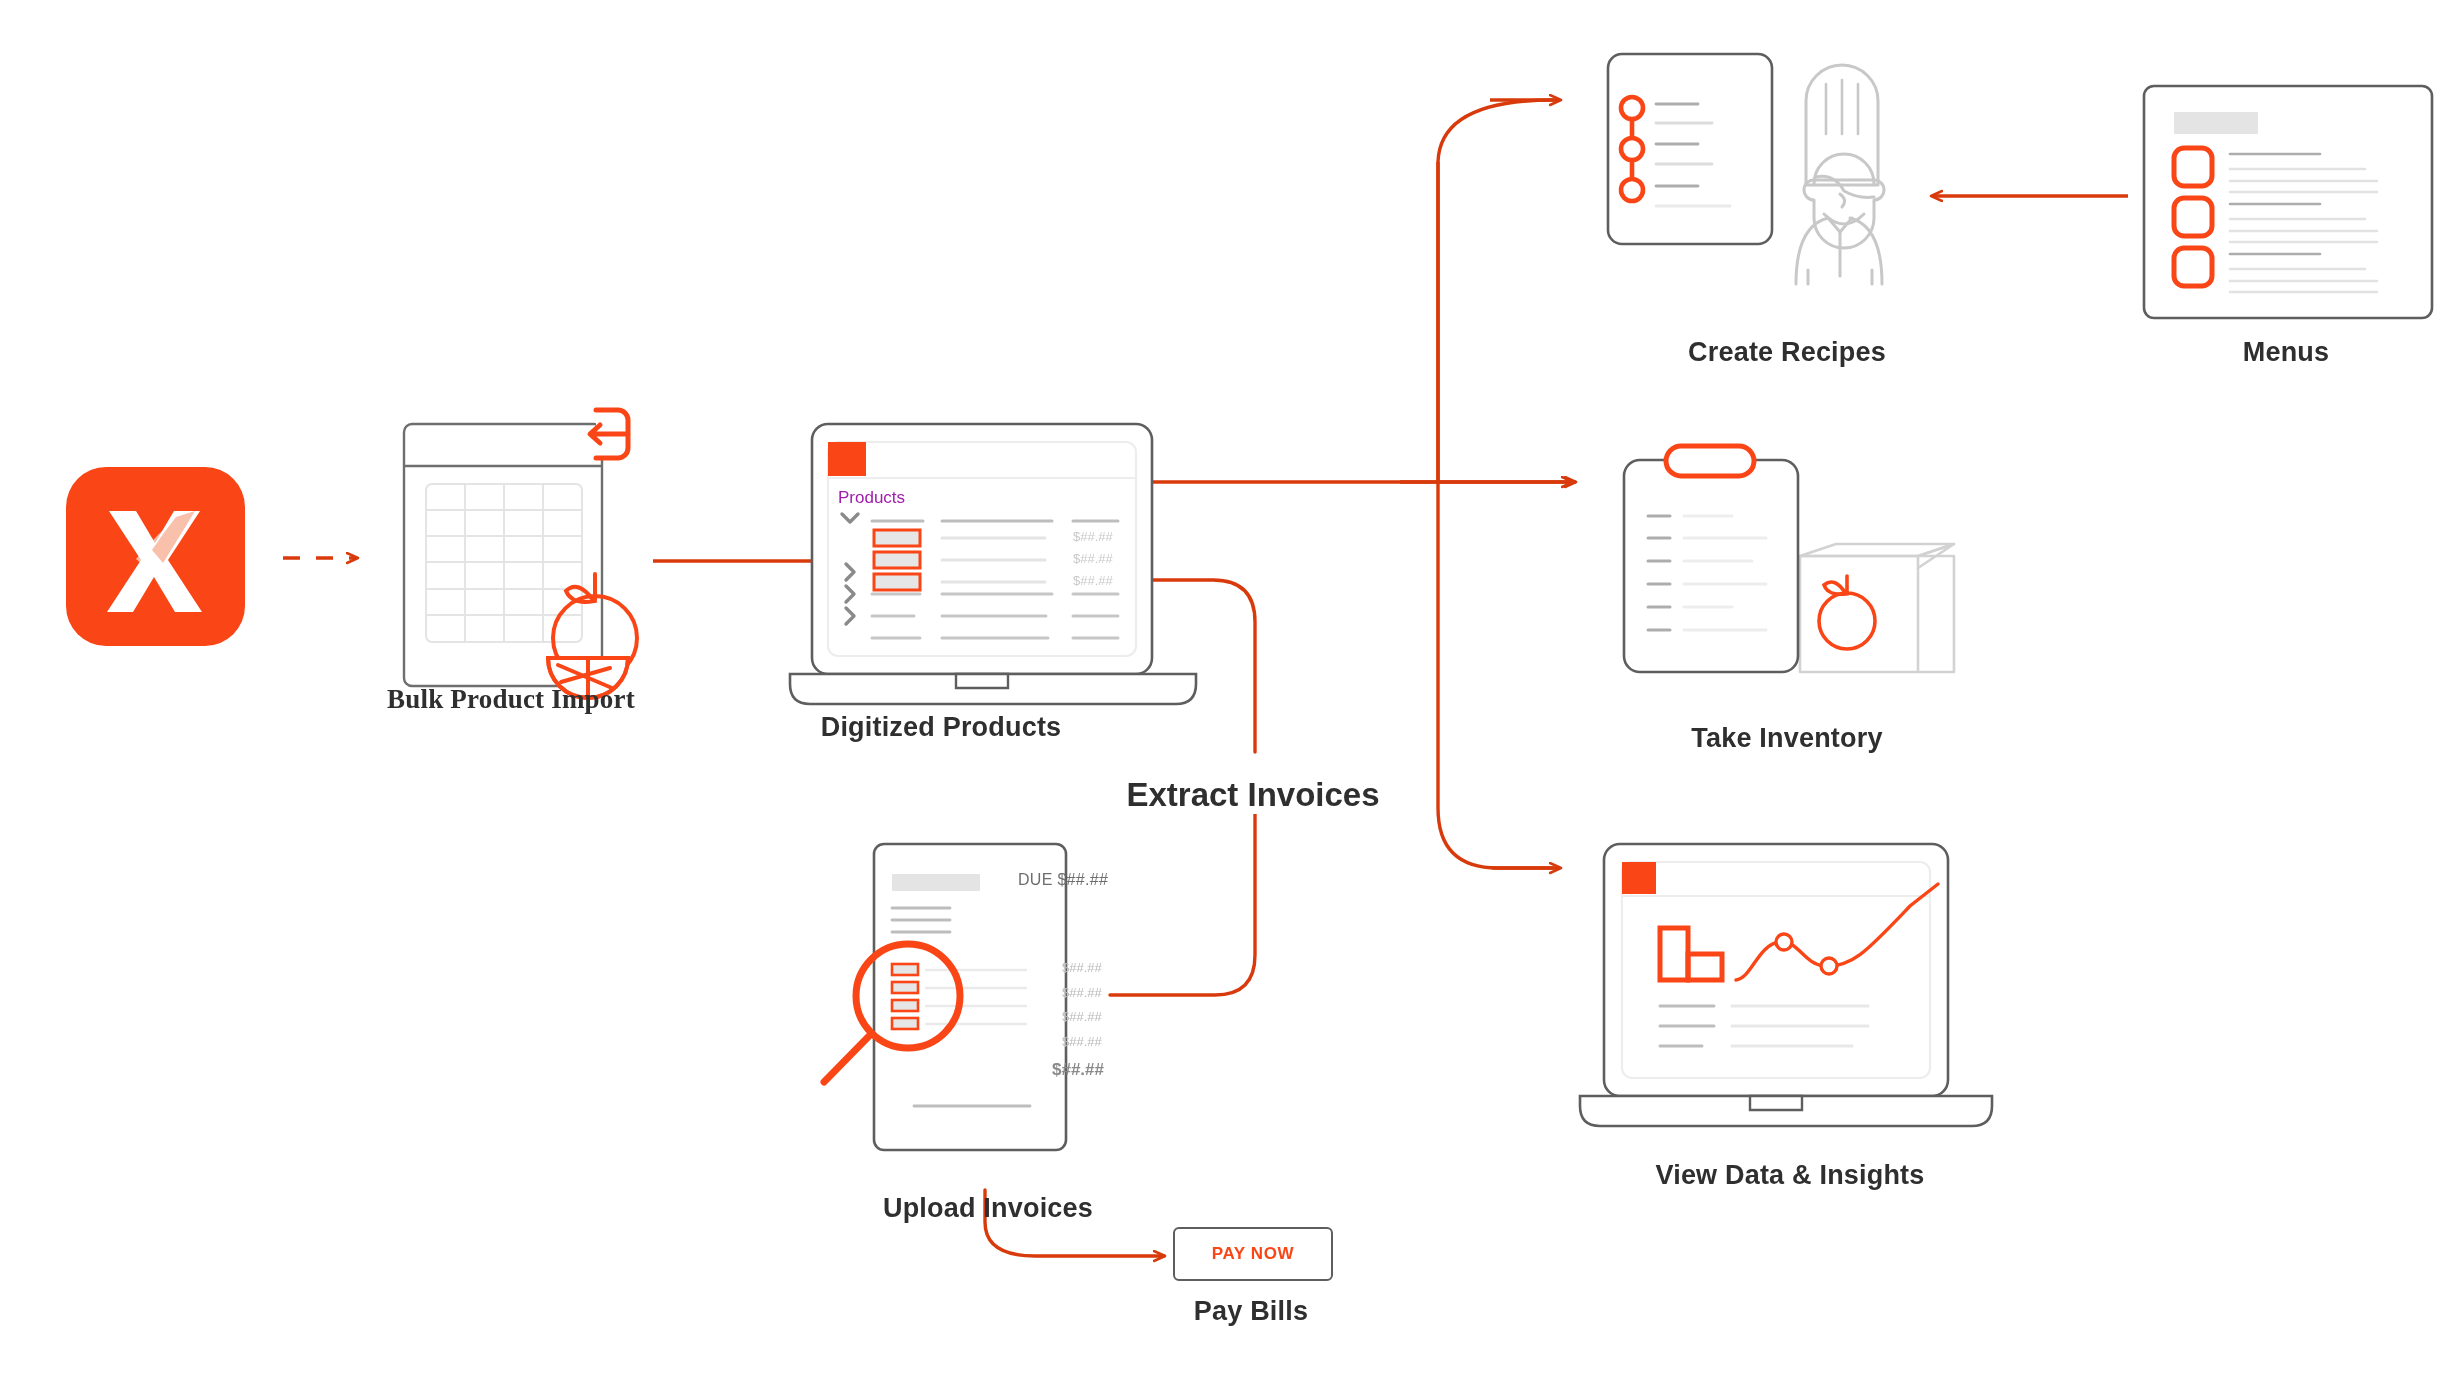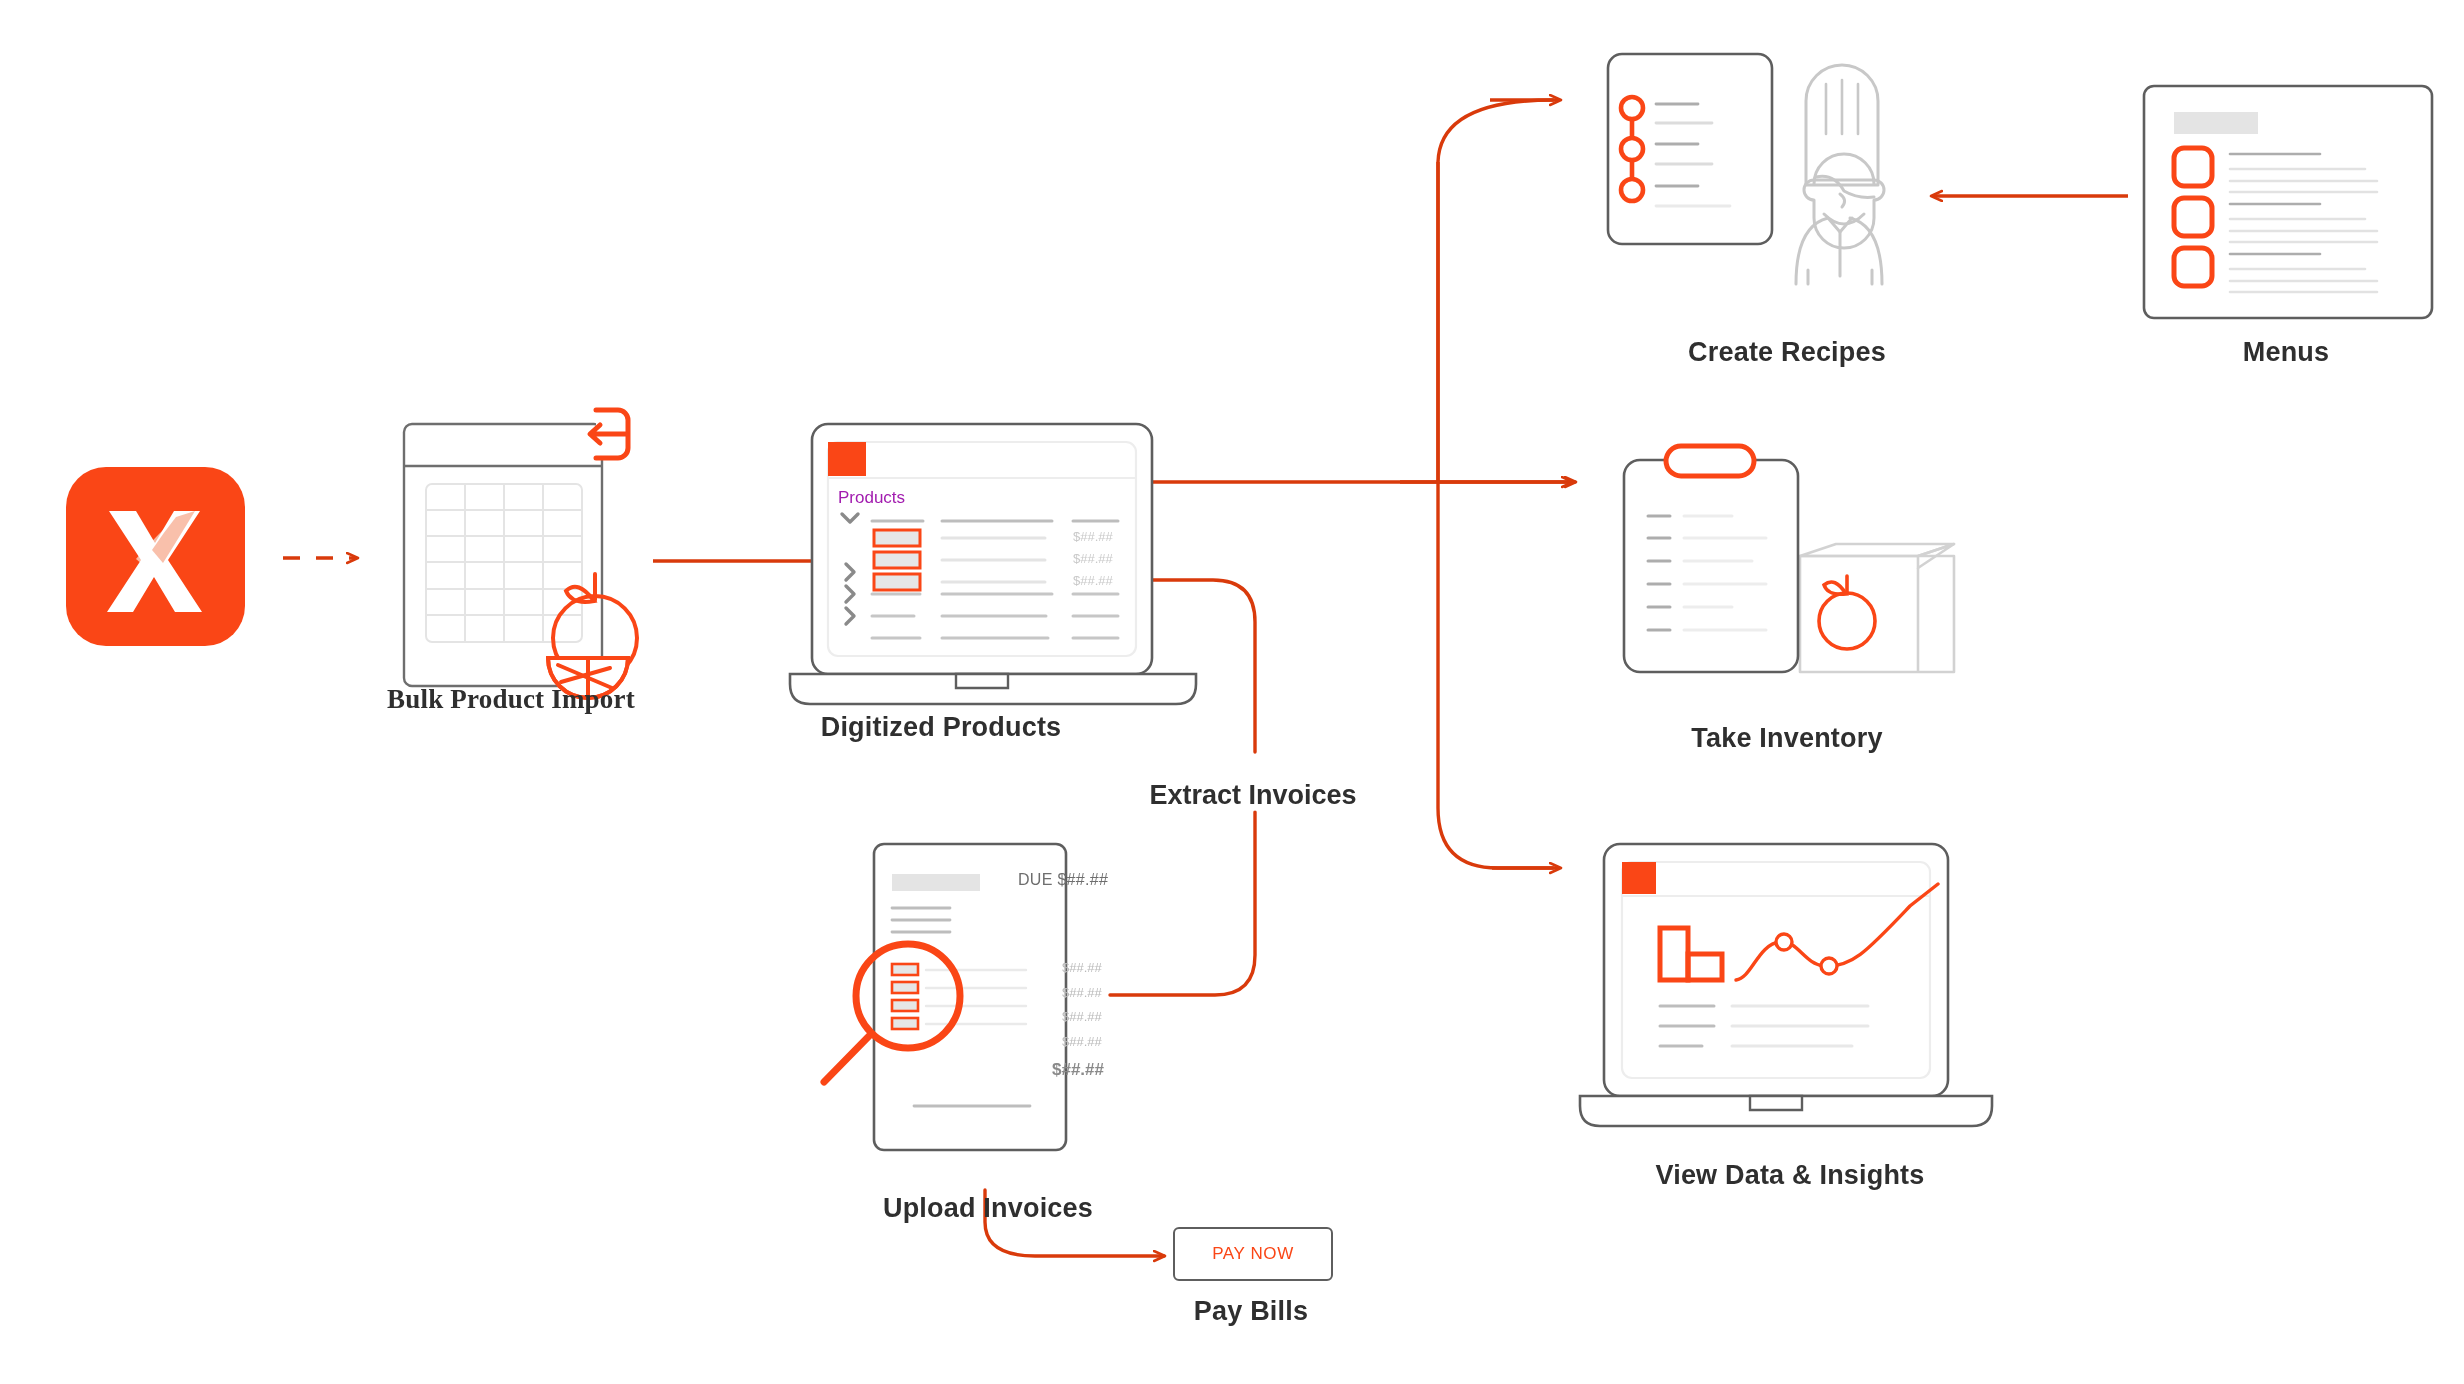--- a/index.html
+++ b/index.html
@@ -22,21 +22,21 @@
     font-size:27px;
     font-weight:700;
     color:#2f2f2f;
     letter-spacing:.2px;
     white-space:nowrap;
     transform:translateX(-50%);
   }
   .edge-label{
     position:absolute;
     text-align:center;
-    font-size:27px;
+    font-size:33px;
     font-weight:700;
     color:#2f2f2f;
     white-space:nowrap;
     transform:translate(-50%,-50%);
     background:#ffffff;
     padding:0 14px;
   }
   svg{display:block;overflow:visible;}
   .wire{position:absolute;left:0;top:0;width:2464px;height:1384px;pointer-events:none;}
 </style>
@@ -237,21 +237,21 @@
   <div style="position:absolute;left:1062px;top:960px;font-size:13px;color:#B9B9B9;">$##.##</div>
   <div style="position:absolute;left:1062px;top:985px;font-size:13px;color:#B9B9B9;">$##.##</div>
   <div style="position:absolute;left:1062px;top:1009px;font-size:13px;color:#B9B9B9;">$##.##</div>
   <div style="position:absolute;left:1062px;top:1034px;font-size:13px;color:#B9B9B9;">$##.##</div>
   <div style="position:absolute;left:1052px;top:1060px;font-size:17px;font-weight:700;color:#8A8A8A;">$##.##</div>
   <div class="caption" style="left:988px;top:1193px;">Upload Invoices</div>
 
   <div class="node" style="left:1173px;top:1227px;">
     <div style="width:156px;height:50px;border:2.4px solid #5E5E5E;border-radius:6px;
                 display:flex;align-items:center;justify-content:center;
-                color:#FA4616;font-size:17px;font-weight:400;letter-spacing:.6px;
+                color:#FA4616;font-size:17px;font-weight:700;letter-spacing:.6px;
                 background:#ffffff;cursor:pointer;">PAY NOW</div>
   </div>
   <div class="caption" style="left:1251px;top:1296px;">Pay Bills</div>
 
   <div class="node" style="left:1600px;top:46px;">
     <svg width="340" height="260" viewBox="0 0 340 260">
 
       <g fill="none" stroke="#C8C8C8" stroke-width="3" stroke-linecap="round" stroke-linejoin="round">
         <path d="M206 55 a36 36 0 0 1 72 0 v84 h-72 z"></path>
         <g stroke-width="2.6">

